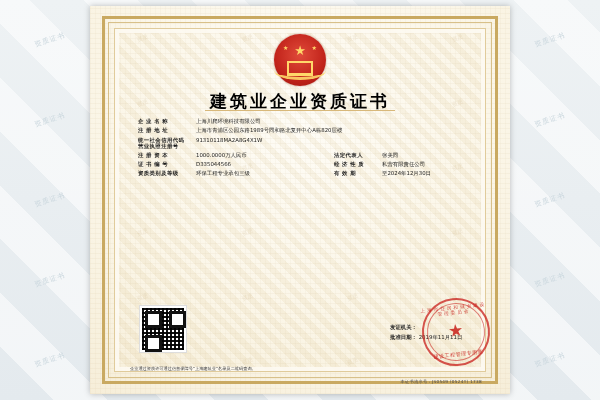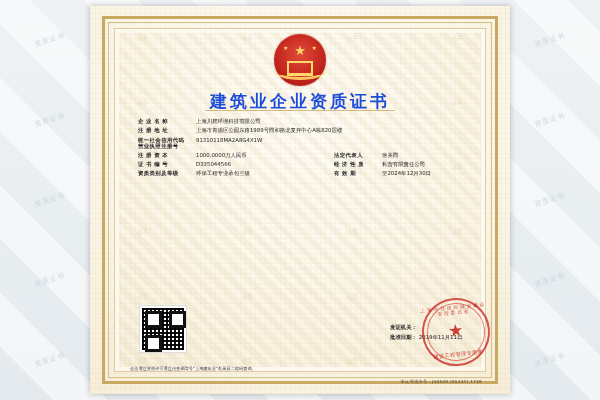--- a/index.html
+++ b/index.html
@@ -91,21 +91,21 @@
     position:absolute;left:50%;top:20%;transform:translateX(-50%);
     width:34px;display:flex;justify-content:space-between;
     color:#ffd76a;font-size:6px;
   }
 
   .cert-title{
     position:absolute;left:0;right:0;top:84px;
     text-align:center;
     font-family:"DejaVu Serif","Liberation Serif",serif;
     font-size:17px;font-weight:bold;letter-spacing:3px;
-    color:#1d4ed8;
+    color:#000000;
   }
   .title-rule{
     position:absolute;left:50%;transform:translateX(-50%);
     top:104px;width:190px;height:1px;background:#d8b87a;
   }
 
   
   .fields{
     position:absolute;left:48px;top:112px;right:40px;
     font-size:5.4px;color:#2b2b2b;line-height:1.25;

